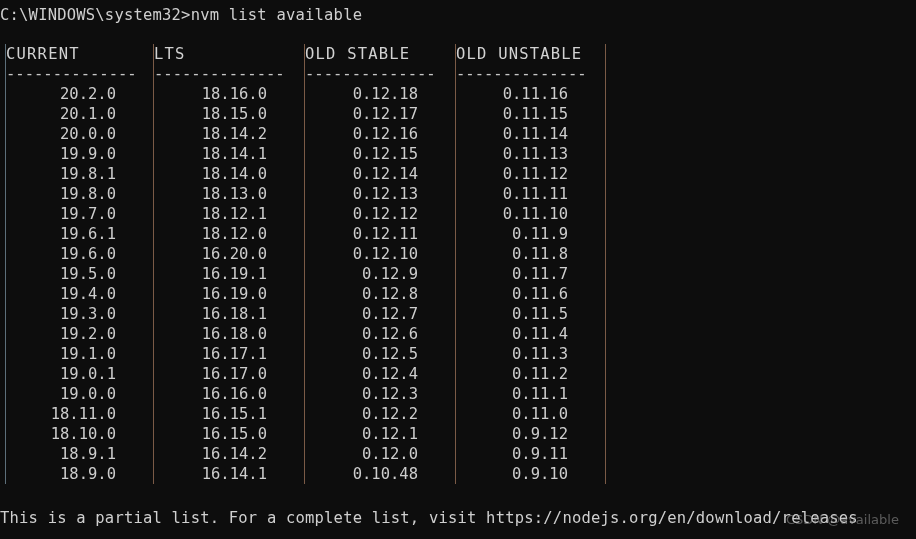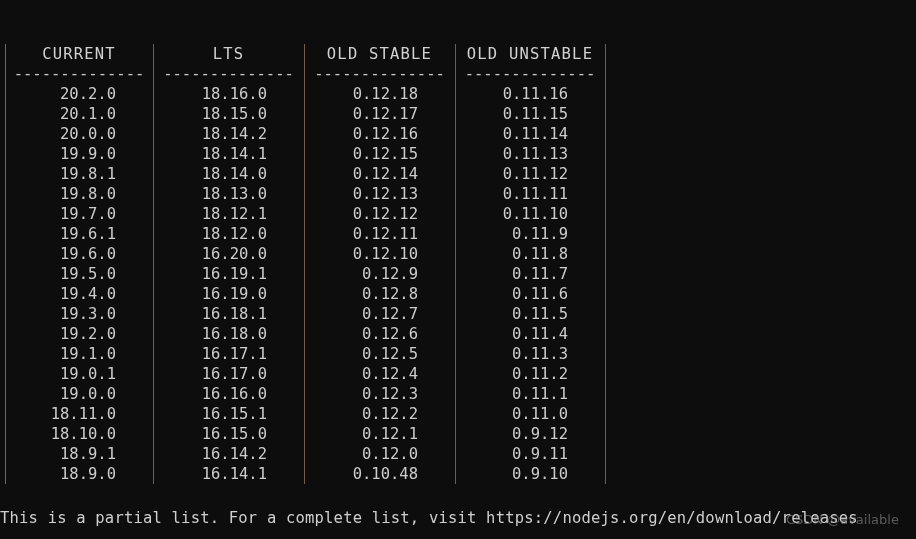--- a/index.html
+++ b/index.html
@@ -59,21 +59,21 @@
   .vrule.first { background: #5d6f7a; }
 
   .cell {
     position: absolute;
     top: 0;
     height: 20px;
     line-height: 20px;
     white-space: pre;
     color: #cdcdcd;
   }
-  .cell.center { text-align: center; }
+  .cell.center { text-align: left; }
   .cell.right  { text-align: right; }
 
   .header-cell {
     color: #d2d2d2;
     letter-spacing: 1.2px;
   }
 
   .dashes {
     color: #c6c6c6;
     letter-spacing: 0px;
@@ -102,20 +102,21 @@
     opacity: 0.55;
     white-space: pre;
     pointer-events: none;
   }
 </style>
 </head>
 <body>
 
 <div id="terminal">
 
+  <div class="prompt-line">C:\WINDOWS\system32&gt;nvm list available</div>
 
   <div id="table">
       <div class="trow"><div class="vrule first" style="left: 5px; height: 20px;"></div><div class="vrule" style="left: 153px; height: 20px;"></div><div class="vrule" style="left: 304px; height: 20px;"></div><div class="vrule" style="left: 455px; height: 20px;"></div><div class="vrule" style="left: 605px; height: 20px;"></div><div class="cell center header-cell" style="left: 6px; width: 146px;">CURRENT</div><div class="cell center header-cell" style="left: 154px; width: 149px;">LTS</div><div class="cell center header-cell" style="left: 305px; width: 149px;">OLD STABLE</div><div class="cell center header-cell" style="left: 456px; width: 148px;">OLD UNSTABLE</div></div>
       <div class="trow"><div class="vrule first" style="left: 5px; height: 20px;"></div><div class="vrule" style="left: 153px; height: 20px;"></div><div class="vrule" style="left: 304px; height: 20px;"></div><div class="vrule" style="left: 455px; height: 20px;"></div><div class="vrule" style="left: 605px; height: 20px;"></div><div class="cell center dashes" style="left: 6px; width: 146px;">--------------</div><div class="cell center dashes" style="left: 154px; width: 149px;">--------------</div><div class="cell center dashes" style="left: 305px; width: 149px;">--------------</div><div class="cell center dashes" style="left: 456px; width: 148px;">--------------</div></div>
       <div class="trow"><div class="vrule first" style="left: 5px; height: 20px;"></div><div class="vrule" style="left: 153px; height: 20px;"></div><div class="vrule" style="left: 304px; height: 20px;"></div><div class="vrule" style="left: 455px; height: 20px;"></div><div class="vrule" style="left: 605px; height: 20px;"></div><div class="cell right" style="left: 6px; width: 110px;">20.2.0</div><div class="cell right" style="left: 154px; width: 113px;">18.16.0</div><div class="cell right" style="left: 305px; width: 113px;">0.12.18</div><div class="cell right" style="left: 456px; width: 112px;">0.11.16</div></div>
       <div class="trow"><div class="vrule first" style="left: 5px; height: 20px;"></div><div class="vrule" style="left: 153px; height: 20px;"></div><div class="vrule" style="left: 304px; height: 20px;"></div><div class="vrule" style="left: 455px; height: 20px;"></div><div class="vrule" style="left: 605px; height: 20px;"></div><div class="cell right" style="left: 6px; width: 110px;">20.1.0</div><div class="cell right" style="left: 154px; width: 113px;">18.15.0</div><div class="cell right" style="left: 305px; width: 113px;">0.12.17</div><div class="cell right" style="left: 456px; width: 112px;">0.11.15</div></div>
       <div class="trow"><div class="vrule first" style="left: 5px; height: 20px;"></div><div class="vrule" style="left: 153px; height: 20px;"></div><div class="vrule" style="left: 304px; height: 20px;"></div><div class="vrule" style="left: 455px; height: 20px;"></div><div class="vrule" style="left: 605px; height: 20px;"></div><div class="cell right" style="left: 6px; width: 110px;">20.0.0</div><div class="cell right" style="left: 154px; width: 113px;">18.14.2</div><div class="cell right" style="left: 305px; width: 113px;">0.12.16</div><div class="cell right" style="left: 456px; width: 112px;">0.11.14</div></div>
       <div class="trow"><div class="vrule first" style="left: 5px; height: 20px;"></div><div class="vrule" style="left: 153px; height: 20px;"></div><div class="vrule" style="left: 304px; height: 20px;"></div><div class="vrule" style="left: 455px; height: 20px;"></div><div class="vrule" style="left: 605px; height: 20px;"></div><div class="cell right" style="left: 6px; width: 110px;">19.9.0</div><div class="cell right" style="left: 154px; width: 113px;">18.14.1</div><div class="cell right" style="left: 305px; width: 113px;">0.12.15</div><div class="cell right" style="left: 456px; width: 112px;">0.11.13</div></div>
       <div class="trow"><div class="vrule first" style="left: 5px; height: 20px;"></div><div class="vrule" style="left: 153px; height: 20px;"></div><div class="vrule" style="left: 304px; height: 20px;"></div><div class="vrule" style="left: 455px; height: 20px;"></div><div class="vrule" style="left: 605px; height: 20px;"></div><div class="cell right" style="left: 6px; width: 110px;">19.8.1</div><div class="cell right" style="left: 154px; width: 113px;">18.14.0</div><div class="cell right" style="left: 305px; width: 113px;">0.12.14</div><div class="cell right" style="left: 456px; width: 112px;">0.11.12</div></div>
       <div class="trow"><div class="vrule first" style="left: 5px; height: 20px;"></div><div class="vrule" style="left: 153px; height: 20px;"></div><div class="vrule" style="left: 304px; height: 20px;"></div><div class="vrule" style="left: 455px; height: 20px;"></div><div class="vrule" style="left: 605px; height: 20px;"></div><div class="cell right" style="left: 6px; width: 110px;">19.8.0</div><div class="cell right" style="left: 154px; width: 113px;">18.13.0</div><div class="cell right" style="left: 305px; width: 113px;">0.12.13</div><div class="cell right" style="left: 456px; width: 112px;">0.11.11</div></div>

